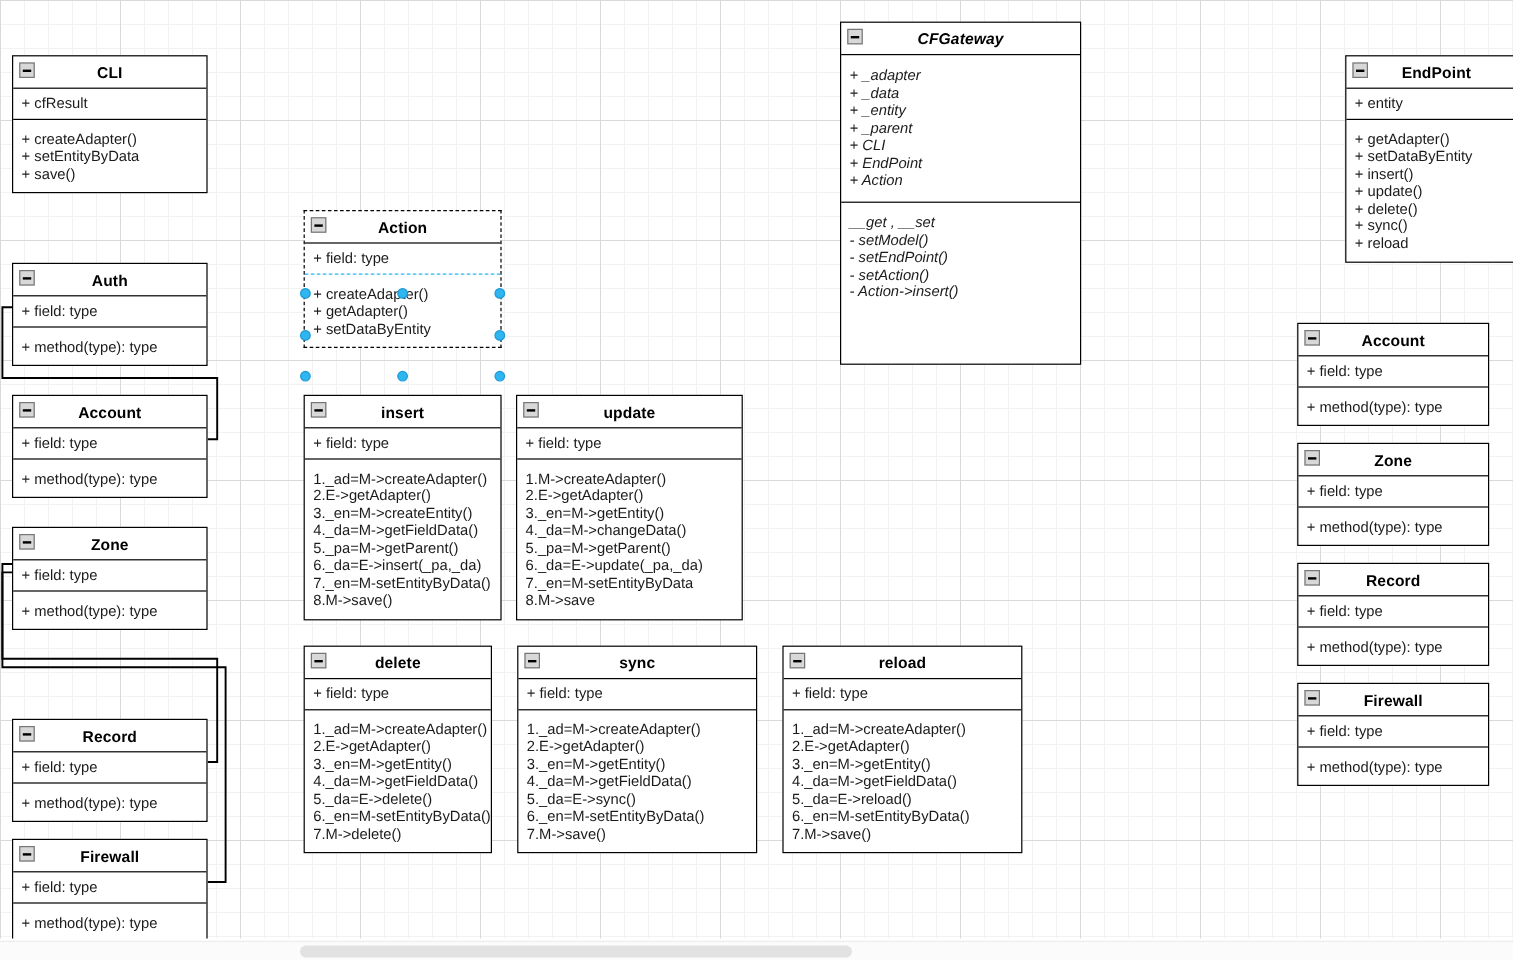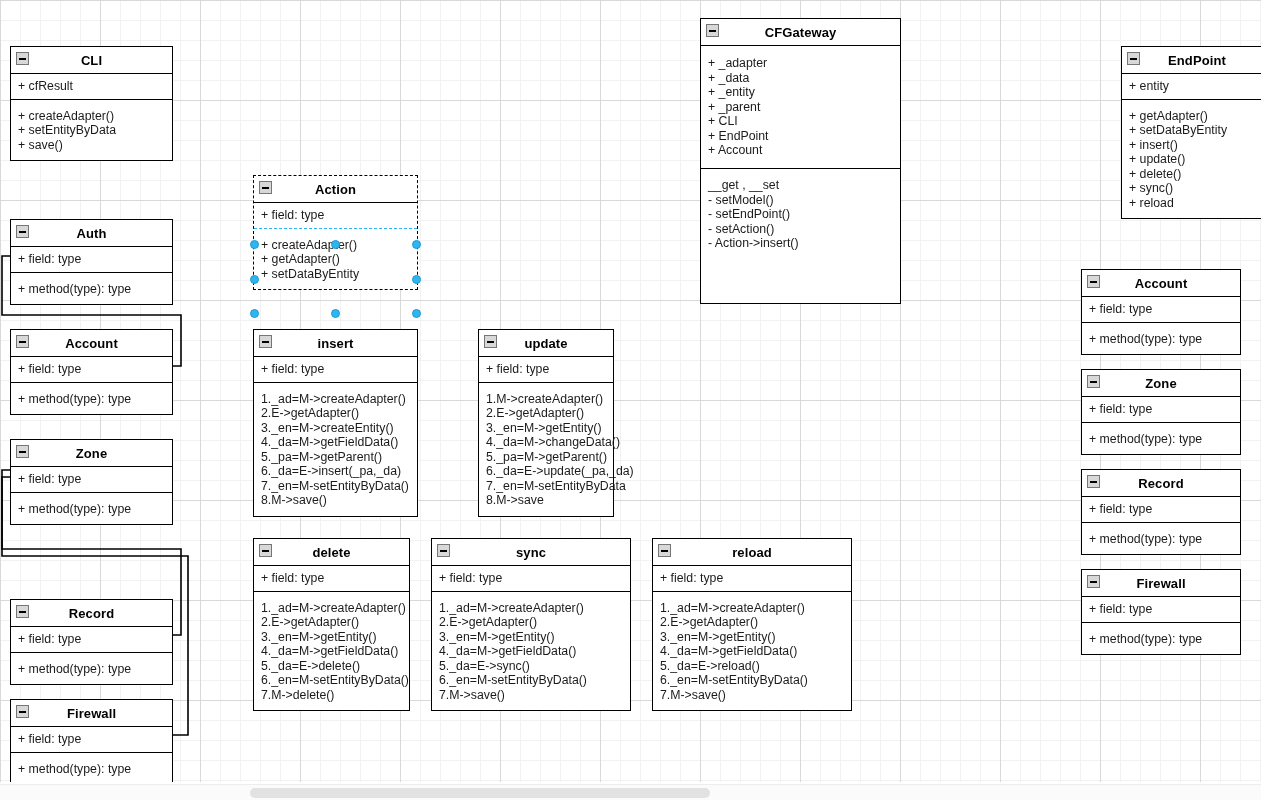--- a/index.html
+++ b/index.html
@@ -296,21 +296,21 @@
           <div class="line">1._ad=M-&gt;createAdapter()</div>
           <div class="line">2.E-&gt;getAdapter()</div>
           <div class="line">3._en=M-&gt;createEntity()</div>
           <div class="line">4._da=M-&gt;getFieldData()</div>
           <div class="line">5._pa=M-&gt;getParent()</div>
           <div class="line">6._da=E-&gt;insert(_pa,_da)</div>
           <div class="line">7._en=M-setEntityByData()</div>
           <div class="line">8.M-&gt;save()</div>
         </div>
       </div>
-      <div class="uml" style="left: 430px; top: 329px; width: 136px; margin-left: 48px;">
+      <div class="uml" style="left: 430px; top: 329px; width: 189px;">
         <div class="title-bar">
           <div class="collapse-icon">
             <i></i>
           </div>
           <div class="title">update</div>
         </div>
         <div class="compartment">
           <div class="line">+ field: type</div>
         </div>
         <div class="compartment" style="padding-top: 9px; padding-bottom: 8px;">
@@ -377,35 +377,35 @@
         <div class="compartment" style="padding-top: 9px; padding-bottom: 8px;">
           <div class="line">1._ad=M-&gt;createAdapter()</div>
           <div class="line">2.E-&gt;getAdapter()</div>
           <div class="line">3._en=M-&gt;getEntity()</div>
           <div class="line">4._da=M-&gt;getFieldData()</div>
           <div class="line">5._da=E-&gt;reload()</div>
           <div class="line">6._en=M-setEntityByData()</div>
           <div class="line">7.M-&gt;save()</div>
         </div>
       </div>
-      <div class="uml" style="left: 700px; top: 18px; width: 201px;">
+      <div class="uml" style="left: 700px; top: 18px; width: 201px; font-style: italic;">
         <div class="title-bar">
           <div class="collapse-icon">
             <i></i>
           </div>
           <div class="title">CFGateway</div>
         </div>
         <div class="compartment" style="padding-top: 10px; min-height: 122px;">
           <div class="line">+ _adapter</div>
           <div class="line">+ _data</div>
           <div class="line">+ _entity</div>
           <div class="line">+ _parent</div>
           <div class="line">+ CLI</div>
           <div class="line">+ EndPoint</div>
-          <div class="line">+ Account</div>
+          <div class="line">+ Action</div>
         </div>
         <div class="compartment" style="padding-top: 9px; padding-bottom: 8px; min-height: 135px;">
           <div class="line">__get , __set</div>
           <div class="line">- setModel()</div>
           <div class="line">- setEndPoint()</div>
           <div class="line">- setAction()</div>
           <div class="line">- Action-&gt;insert()</div>
         </div>
       </div>
       <div class="uml" style="left: 1075px; top: 46px; width: 152px; margin-left: 46px;">

